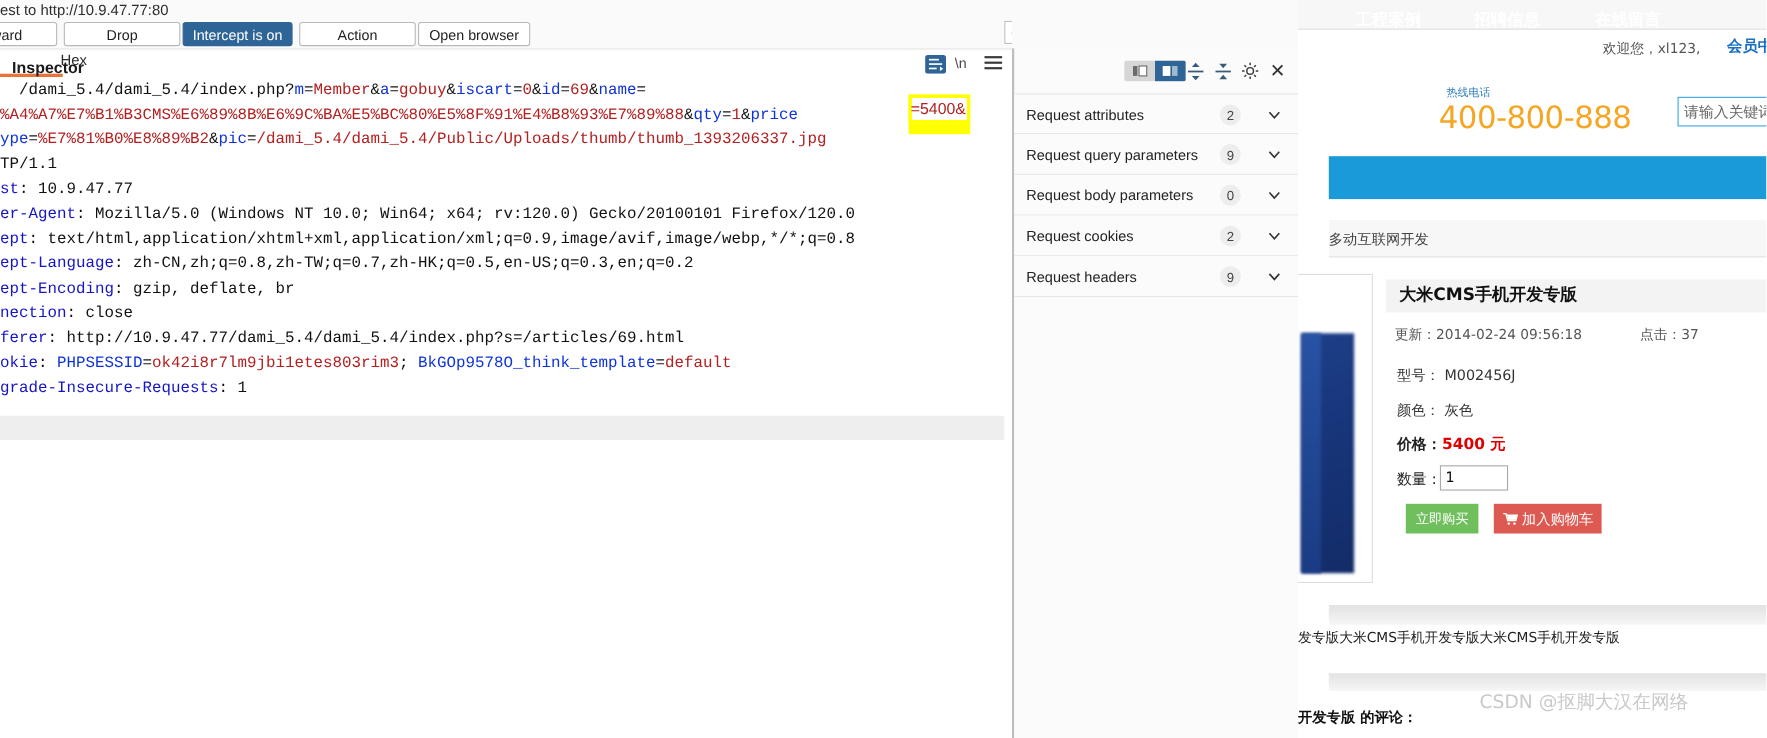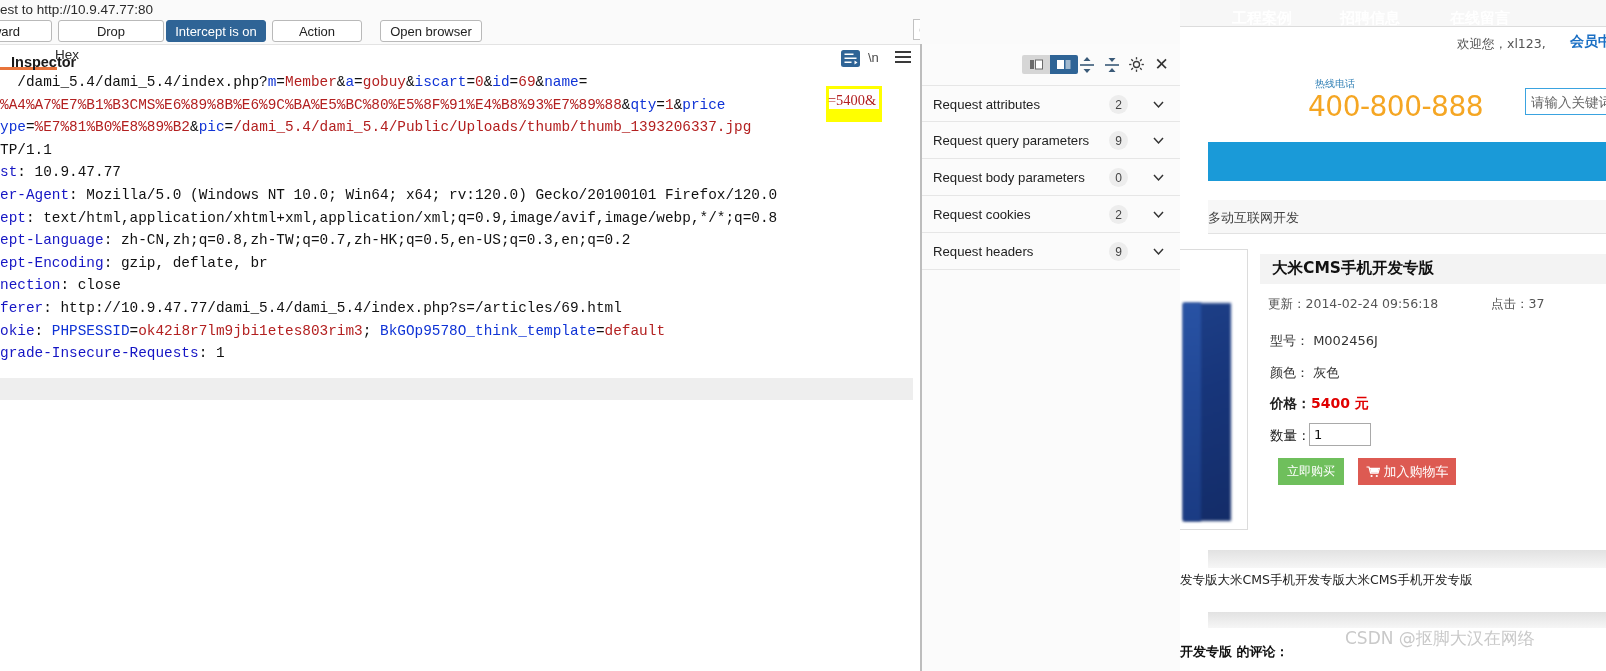--- a/index.html
+++ b/index.html
@@ -30,21 +30,21 @@
     position:absolute;top:0px;height:22px;
     border:1px solid #b9b9b9;border-radius:3px;background:#ffffff;
     font-family:"Liberation Sans",sans-serif;font-size:13px;color:#222;
     display:flex;align-items:center;justify-content:center;
     box-sizing:border-box;cursor:default;
   }
   .btn.primary{background:#2f6496;border-color:#2f6496;color:#fff;}
   #btn-forward{left:-40px;width:92px;}
   #btn-drop{left:58px;width:106px;}
   #btn-intercept{left:166px;width:100px;}
-  #btn-action{left:272px;width:90px;}
+  #btn-action{left:272px;width:106px;}
   #btn-openbrowser{left:380px;width:102px;}
 
   .cmt-wrap{position:absolute;left:913px;top:19px;width:150px;height:22px;}
   .cmt-input{
     width:146px;height:21px;box-sizing:border-box;
     border:1px solid #c2c2c2;background:#fff;
     font-family:"Liberation Sans",sans-serif;font-size:12.5px;
     font-style:italic;color:#8a8a8a;padding:0 5px;
   }
   .cmt-input::placeholder{color:#8a8a8a;font-style:italic;}
@@ -82,21 +82,21 @@
   .dk{color:#111;}        
   .hl-box{
     position:absolute;left:826px;top:86px;width:56px;height:26px;
     background:#ffff00;border:3px solid #ffff00;box-sizing:border-box;
   }
   .hl-inner{
     position:absolute;left:829px;top:89px;width:50px;height:20px;background:#ffffff;
   }
   .hl-text{
     position:absolute;left:828px;top:90px;
-    font-family:Liberation Serif, serif;
+    font-family:Liberation Sans, sans-serif;
     font-size:14.4px;line-height:20px;color:#b32020;white-space:pre;
   }
   .hl-box2{position:absolute;left:826px;top:112px;width:56px;height:10px;background:#ffff00;}
 
   .gray-band{position:absolute;left:0;top:378px;width:913px;height:22px;background:#eeeeee;}
   .burp-rest{position:absolute;left:0;top:400px;width:913px;height:271px;background:#ffffff;}
 
   
   .insp{position:absolute;left:920px;top:0;width:260px;height:671px;background:#fbfbfb;}
   .insp-sep-l{position:absolute;left:920px;top:44px;width:2px;height:627px;background:#bdbdbd;}

